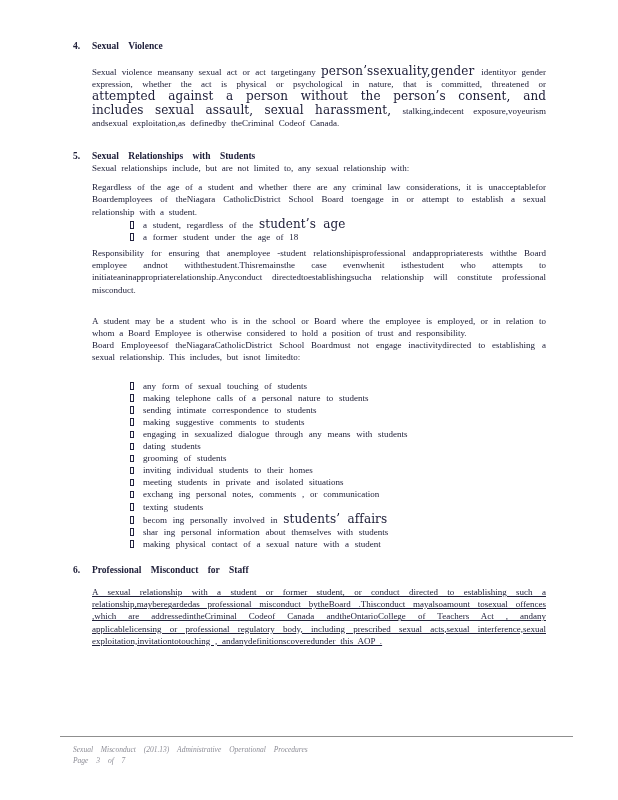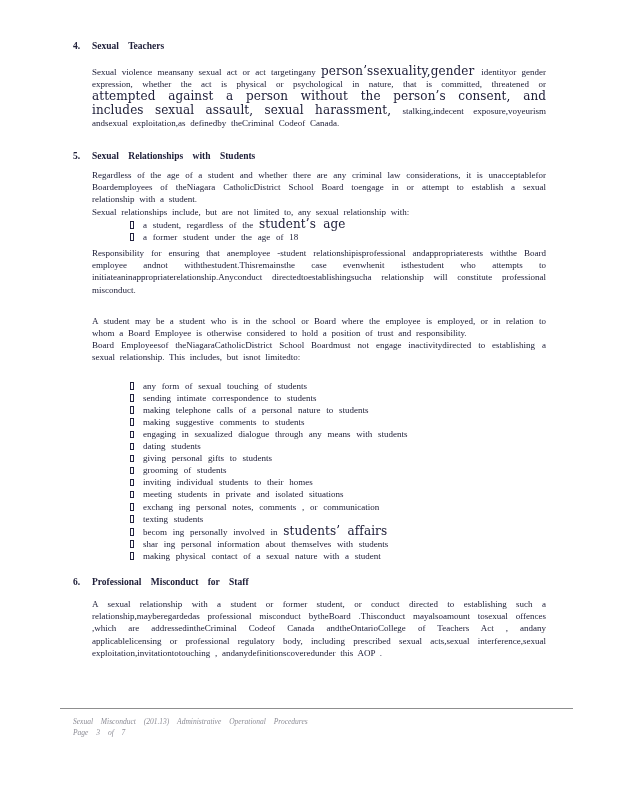--- a/index.html
+++ b/index.html
@@ -54,26 +54,26 @@
     vertical-align: -1px;
     box-sizing: border-box;
   }
   .mt13 { margin-top: 13px; }
   .mt21 { margin-top: 21px; }
   .mt7  { margin-top: 7px; }
   .mt4  { margin-top: 4px; }
   .mt19 { margin-top: 19px; }
   .mt12 { margin-top: 0; }
   .mt14 { margin-top: 14px; }
-  .mt10 { margin-top: 10px; }
+  .mt10 { margin-top: 10px; text-decoration: underline; }
   .mt1  { margin-top: 16px; }
   .footer {
     position: absolute;
     left: 0;
-    top: 708px;
+    top: 736px;
     width: 618px;
   }
   .footer-rule {
     margin-left: 60px;
     width: 513px;
     border-top: 1px solid #8f8f8f;
     height: 0;
   }
   .footer-text {
     margin: 7px 0 0 73px;
@@ -86,50 +86,49 @@
   .footer-text .ln { display: block; }
 </style>
 </head>
 <body>
 
 <div class="page">
 
   <div class="sec">
     <div class="sec-head">
       <span class="num">4.</span>
-      <span class="title">Sexual Teachers</span>
+      <span class="title">Sexual Violence</span>
     </div>
     <p class="body j mt13"><span>Sexual violence meansany sexual act or act targetingany </span><span class="lg">person’ssexuality,gender </span><span>identityor gender expression, whether the act is physical or psychological in nature, that is committed, threatened or </span><span class="lg">attempted against a person without the person’s consent, and includes sexual assault, sexual harassment, </span><span>stalking,indecent exposure,voyeurism andsexual exploitation,as definedby theCriminal Codeof Canada.</span></p>
   </div>
 
   <div class="sec mt21">
     <div class="sec-head">
       <span class="num">5.</span>
       <span class="title">Sexual Relationships with Students</span>
     </div>
+    <p class="body">Sexual relationships include, but are not limited to, any sexual relationship with:</p>
     <p class="body j mt7">Regardless of the age of a student and whether there are any criminal law considerations, it is unacceptablefor Boardemployees of theNiagara CatholicDistrict School Board toengage in or attempt to establish a sexual relationship with a student.</p>
-    <p class="body">Sexual relationships include, but are not limited to, any sexual relationship with:</p>
 
     <div class="bullets">
       <div class="bullet"><span class="bbox"></span><span>a student, regardless of the </span><span class="lg">student’s age</span></div>
       <div class="bullet"><span class="bbox"></span><span>a former student under the age of 18</span></div>
     </div>
 
     <p class="body j mt4">Responsibility for ensuring that anemployee -student relationshipisprofessional andappropriaterests withthe Board employee andnot withthestudent.Thisremainsthe case evenwhenit isthestudent who attempts to initiateaninappropriaterelationship.Anyconduct directedtoestablishingsucha relationship will constitute professional misconduct.</p>
     <p class="body j mt19">A student may be a student who is in the school or Board where the employee is employed, or in relation to whom a Board Employee is otherwise considered to hold a position of trust and responsibility.</p>
     <p class="body j mt12">Board Employeesof theNiagaraCatholicDistrict School Boardmust not engage inactivitydirected to establishing a sexual relationship. This includes, but isnot limitedto:</p>
 
     <div class="bullets mt1">
       <div class="bullet"><span class="bbox"></span><span>any form of sexual touching of students</span></div>
+      <div class="bullet"><span class="bbox"></span><span>making telephone calls of a personal nature to students</span></div>
       <div class="bullet"><span class="bbox"></span><span>sending intimate correspondence to students</span></div>
-      <div class="bullet"><span class="bbox"></span><span>making telephone calls of a personal nature to students</span></div>
       <div class="bullet"><span class="bbox"></span><span>making suggestive comments to students</span></div>
       <div class="bullet"><span class="bbox"></span><span>engaging in sexualized dialogue through any means with students</span></div>
       <div class="bullet"><span class="bbox"></span><span>dating students</span></div>
-      <div class="bullet"><span class="bbox"></span><span>giving personal gifts to students</span></div>
       <div class="bullet"><span class="bbox"></span><span>grooming of students</span></div>
       <div class="bullet"><span class="bbox"></span><span>inviting individual students to their homes</span></div>
       <div class="bullet"><span class="bbox"></span><span>meeting students in private and isolated situations</span></div>
       <div class="bullet"><span class="bbox"></span><span>exchang ing personal notes, comments , or communication</span></div>
       <div class="bullet"><span class="bbox"></span><span>texting students</span></div>
       <div class="bullet"><span class="bbox"></span><span>becom ing personally involved in </span><span class="lg">students’ affairs</span></div>
       <div class="bullet"><span class="bbox"></span><span>shar ing personal information about themselves with students</span></div>
       <div class="bullet"><span class="bbox"></span><span>making physical contact of a sexual nature with a student</span></div>
     </div>
   </div>

